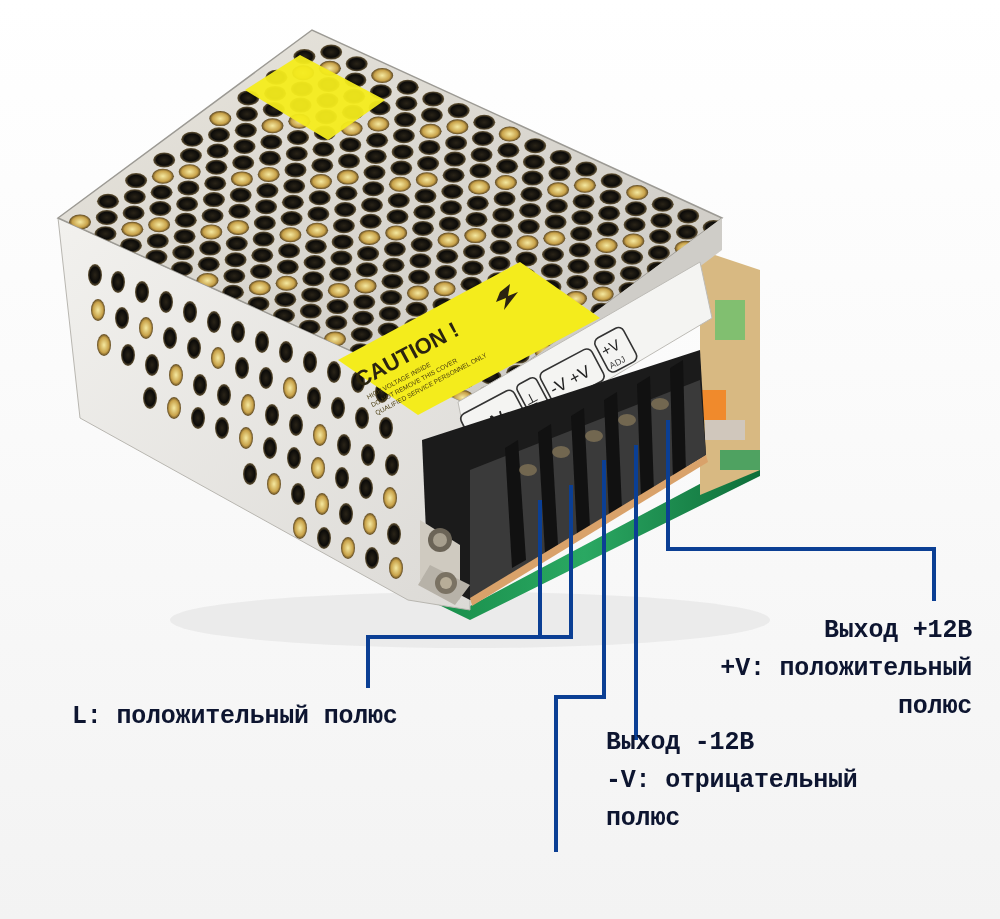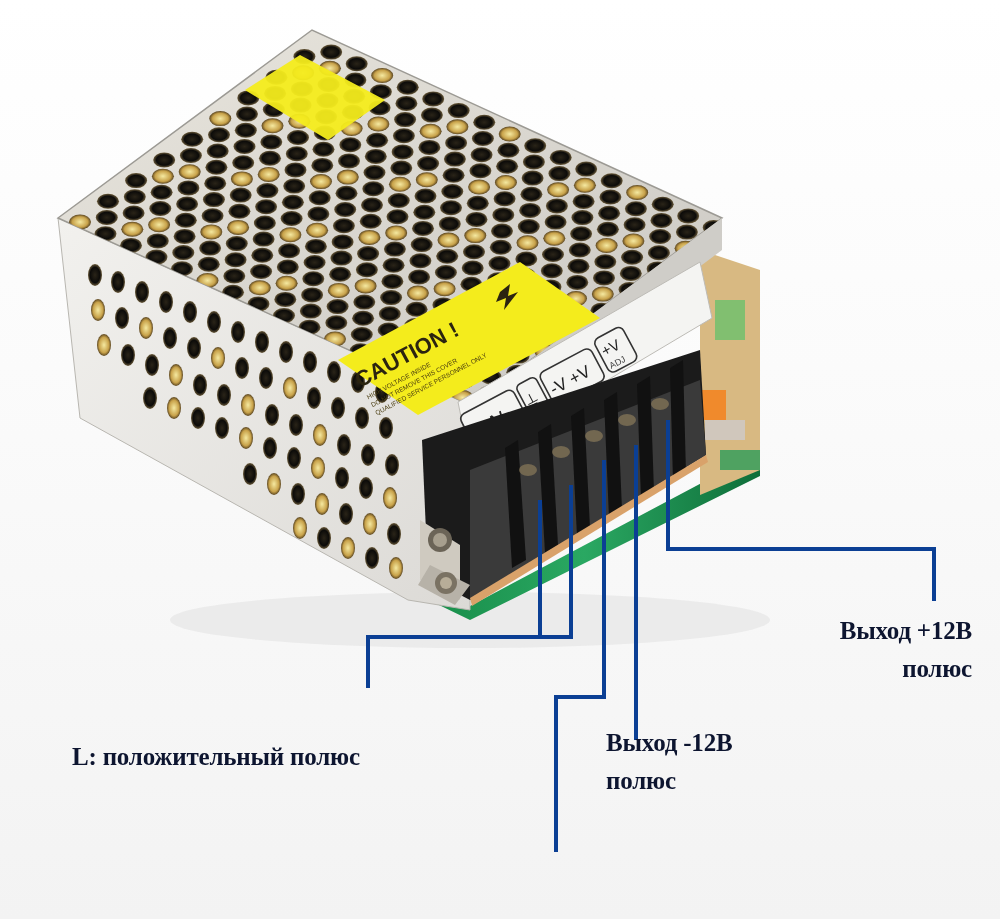--- a/index.html
+++ b/index.html
@@ -15,21 +15,21 @@
       width: 1000px;
       height: 919px;
       background: linear-gradient(180deg, #ffffff 0%, #fbfbfb 40%, #f3f3f3 100%);
     }
     svg.art {
       position: absolute;
       left: 0; top: 0;
     }
     .label {
       position: absolute;
-      font-family: Liberation Serif, serif;
+      font-family: Liberation Mono, monospace;
       font-weight: 600;
       color: #0d1530;
       font-size: 25px;
       line-height: 38px;
       letter-spacing: -0.2px;
       white-space: nowrap;
     }
     .label .line { display: block; }
     .label.right { text-align: right; }
     .svgtext {
@@ -541,28 +541,30 @@
       <polyline points="571,485 571,637 368,637 368,688"></polyline>
 
       <polyline points="604,460 604,697 556,697 556,852"></polyline>
 
       <polyline points="636,445 636,740"></polyline>
 
       <polyline points="668,420 668,549 934,549 934,601"></polyline>
     </g>
   </svg>
 
-  <div class="label" style="left:72px; top:698px;margin-top:40px;">
+  <div class="label" style="left:72px; top:698px;">
     <span class="line">L: положительный полюс</span>
   </div>
 
 
   <div class="label" style="left:606px; top:724px;">
     <span class="line">Выход -12В</span>
+    <span class="line">-V: отрицательный</span>
     <span class="line">полюс</span>
   </div>
 
   <div class="label right" style="right:28px; top:612px;">
     <span class="line">Выход +12В</span>
+    <span class="line">+V: положительный</span>
     <span class="line">полюс</span>
   </div>
 
 </div>
 
 </body></html>

